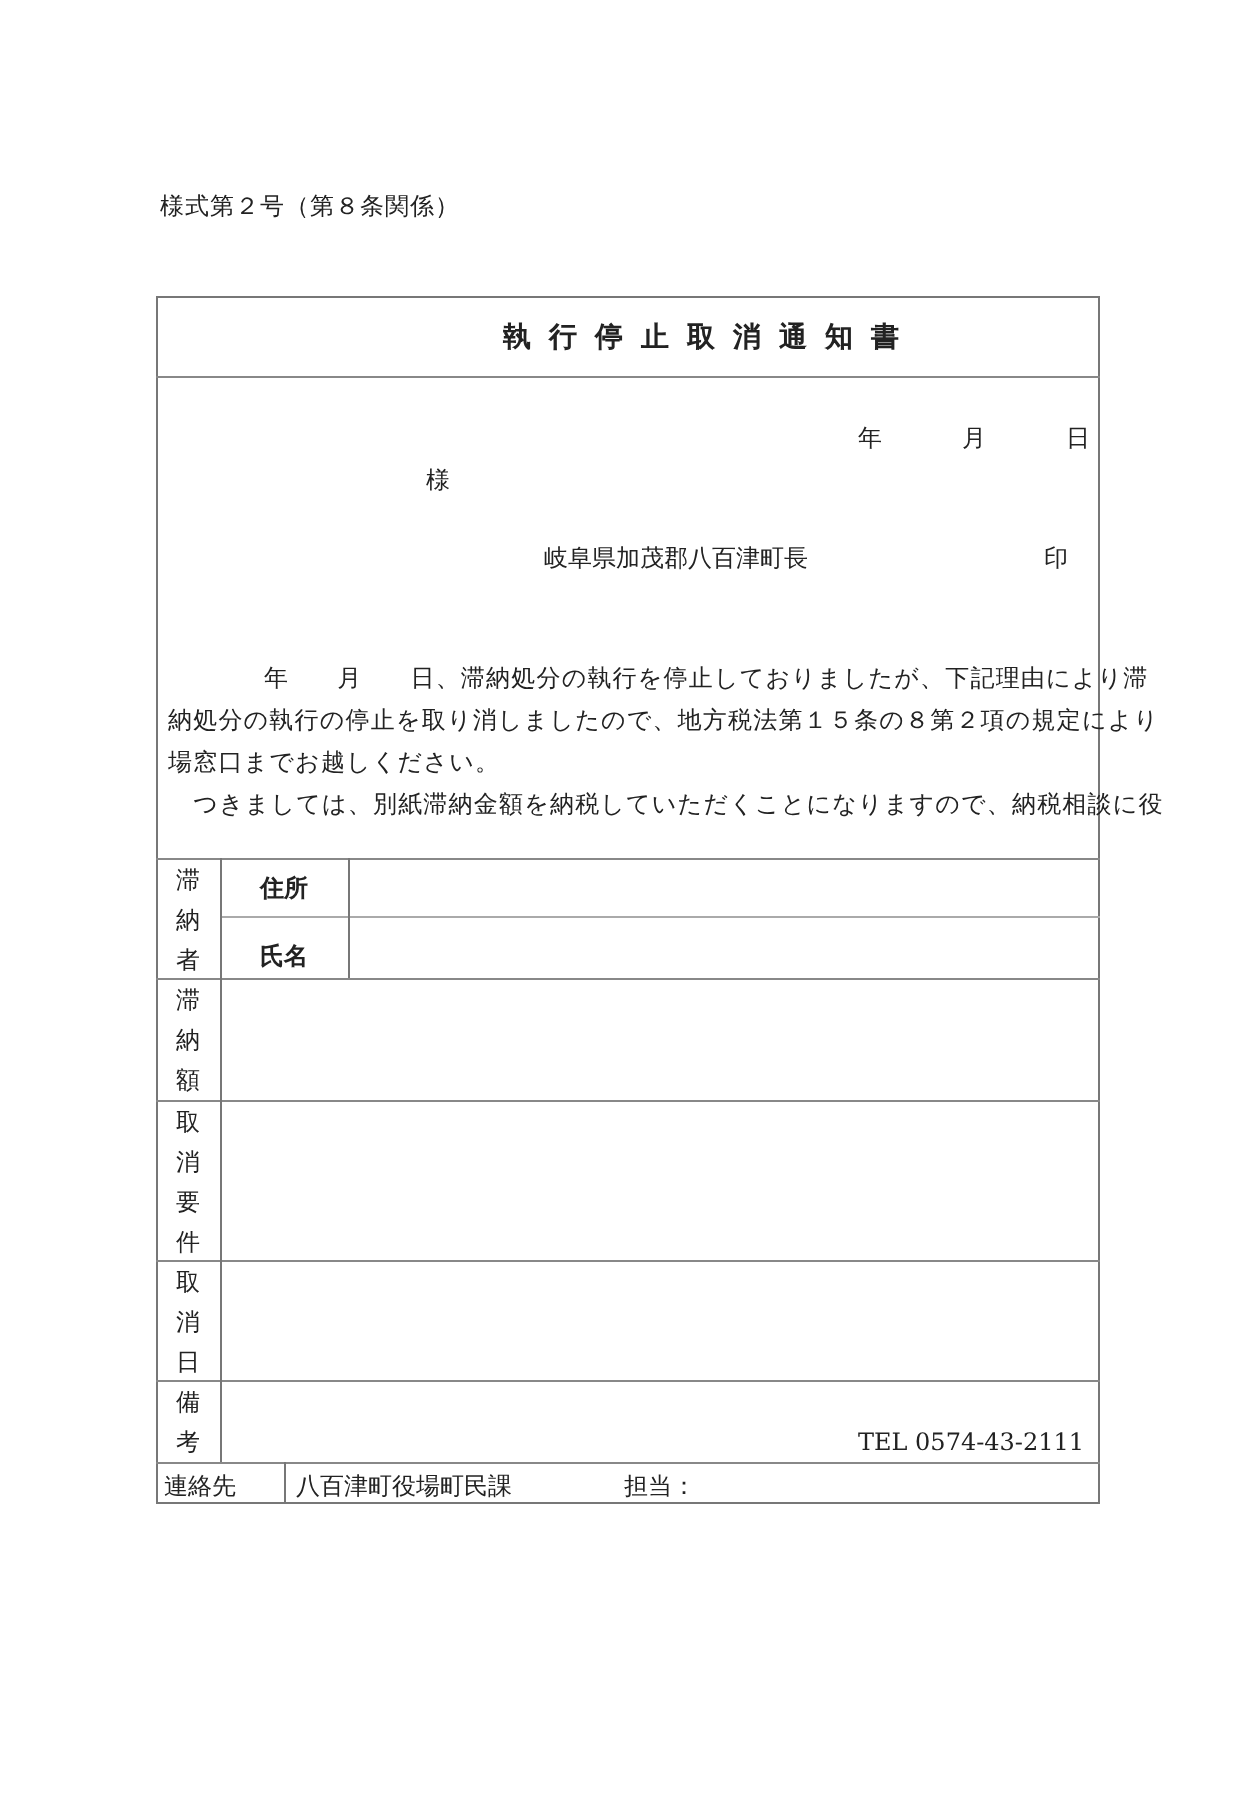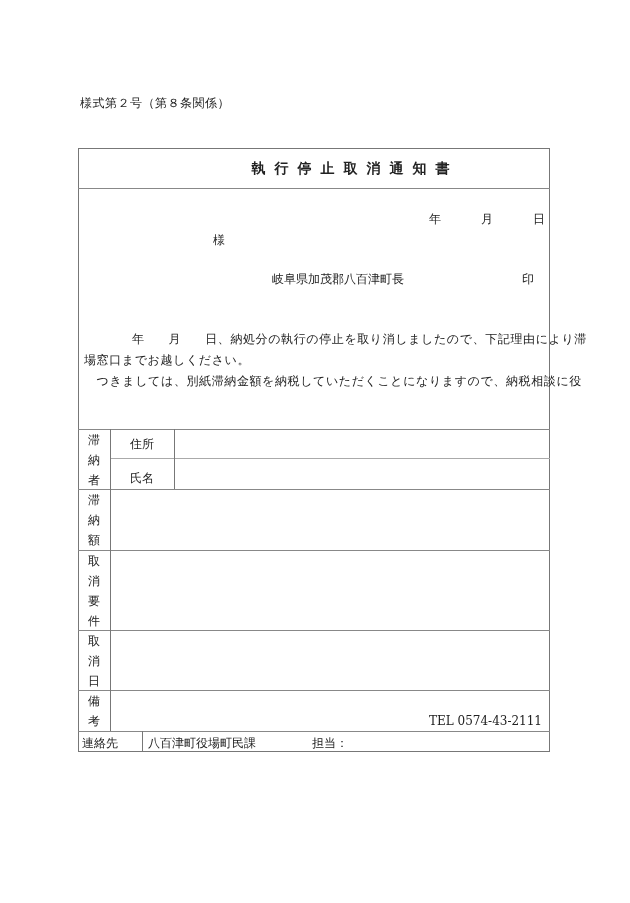--- a/index.html
+++ b/index.html
@@ -11,21 +11,21 @@
            border: 1px solid #777; box-sizing: border-box; }
   .hline { position: absolute; height: 0; border-top: 1px solid #888; }
   .vline { position: absolute; width: 0; border-left: 1px solid #777; }
   .title { left: 78px; top: 160px; width: 472px; text-align: center;
            font-size: 14px; font-weight: bold; letter-spacing: 9px; padding-left: 41px; }
   .txt { font-size: 12px; white-space: nowrap; }
   .para { left: 84px; width: 462px; font-size: 12px; line-height: 21px; letter-spacing: 0.6px; }
   .vlabel { position: absolute; left: 78px; width: 32px; text-align: center;
             font-size: 12px; line-height: 20px; }
   .vlabel span { display: block; }
-  .cell-label { position: absolute; left: 110px; width: 64px; text-align: center; font-size: 12px; }
+  .cell-label { position: absolute; left: 110px; width: 64px; text-align: center; font-size: 12px; font-weight: bold; }
   .field { position: absolute; }
 </style>
 </head>
 <body>
 
 <div class="abs form-number txt">様式第２号（第８条関係）</div>
 
 <div class="abs frame"></div>
 
 <div class="abs title">執行停止取消通知書</div>
@@ -35,22 +35,23 @@
 <div class="abs txt" style="left:481px; top:211px;">月</div>
 <div class="abs txt" style="left:533px; top:211px;">日</div>
 
 <div class="abs txt" style="left:213px; top:232px;">様</div>
 
 <div class="abs txt" style="left:272px; top:271px;">岐阜県加茂郡八百津町長</div>
 <div class="abs txt" style="left:522px; top:271px;">印</div>
 
 <div class="abs para" style="top:329px;">
   <div style="white-space:nowrap;">
-    <span style="display:inline-block; width:48px;"></span><span>年</span><span style="display:inline-block; width:24px;"></span><span>月</span><span style="display:inline-block; width:24px;"></span><span>日、納処分の執行の停止を取り消しましたので、下記理由により滞</span>
+    <span style="display:inline-block; width:48px;"></span><span>年</span><span style="display:inline-block; width:24px;"></span><span>月</span><span style="display:inline-block; width:24px;"></span><span>日、滞納処分の執行を停止しておりましたが、下記理由により滞</span>
   </div>
+  <div style="white-space:nowrap;">納処分の執行の停止を取り消しましたので、地方税法第１５条の８第２項の規定により</div>
   <div style="white-space:nowrap;">場窓口までお越しください。</div>
   <div style="white-space:nowrap;">　つきましては、別紙滞納金額を納税していただくことになりますので、納税相談に役</div>
 </div>
 
 <div class="hline" style="left:78px; top:429px; width:472px;"></div>
 <div class="hline" style="left:110px; top:458px; width:440px; border-color:#aaa;"></div>
 <div class="hline" style="left:78px; top:489px; width:472px;"></div>
 <div class="hline" style="left:78px; top:550px; width:472px;"></div>
 <div class="hline" style="left:78px; top:630px; width:472px;"></div>
 <div class="hline" style="left:78px; top:690px; width:472px;"></div>

